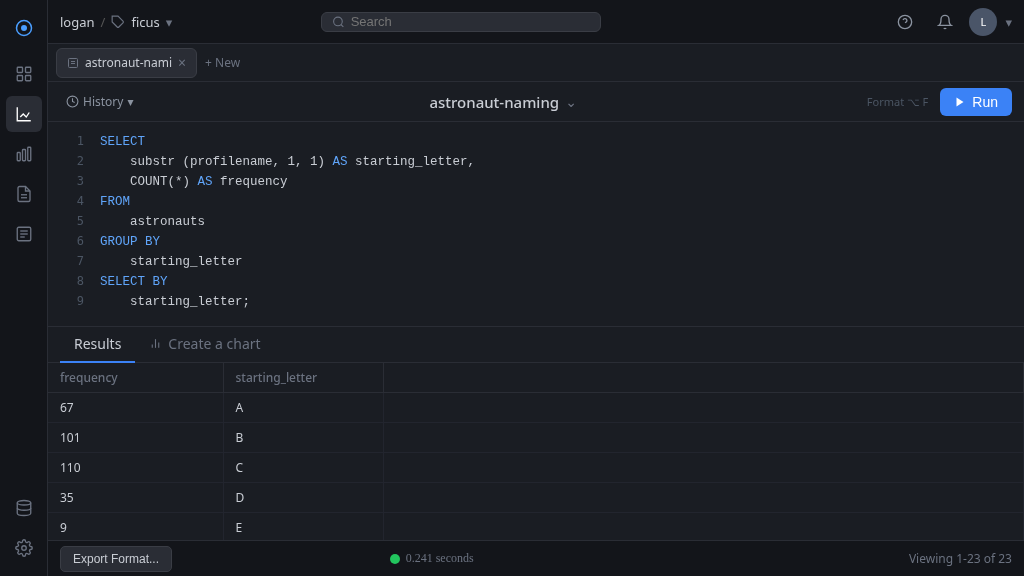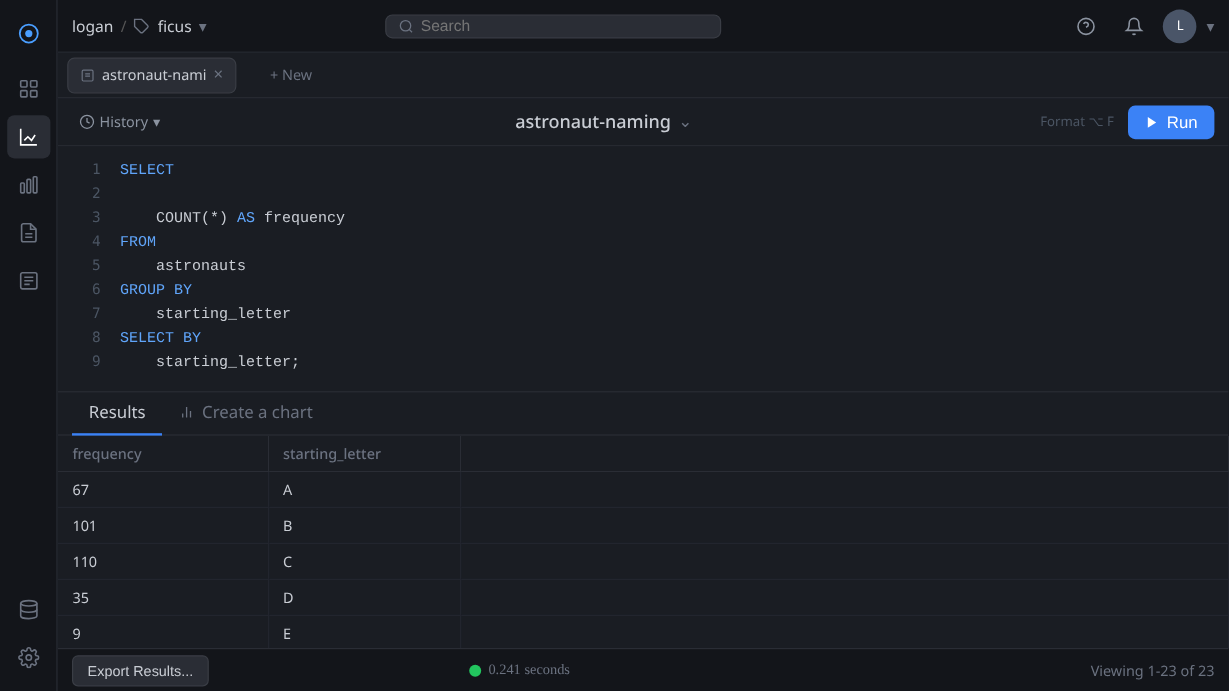--- a/index.html
+++ b/index.html
@@ -132,21 +132,21 @@
     }
 
     
     .tabbar {
       height: 38px;
       background: #1a1d23;
       border-bottom: 1px solid #2a2d35;
       display: flex;
       align-items: center;
       padding: 0 8px;
-      gap: 20px;
+      gap: 0;
       flex-shrink: 0;
     }
     .tab {
       height: 30px;
       padding: 0 10px;
       display: flex;
       align-items: center;
       gap: 6px;
       background: #2a2d35;
       border-radius: 6px;
@@ -518,20 +518,21 @@
       </div>
     </div>
 
     <div class="code-editor" id="code-editor">
     <div class="code-line">
           <span class="line-number">1</span>
           <span class="line-content"><span class="kw">SELECT</span></span>
         </div>
         <div class="code-line">
           <span class="line-number">2</span>
+          <span class="line-content"><span class="plain">    substr (profilename, 1, 1) </span><span class="kw">AS</span><span class="plain"> starting_letter,</span></span>
         </div>
         <div class="code-line">
           <span class="line-number">3</span>
           <span class="line-content"><span class="plain">    COUNT(*) </span><span class="kw">AS</span><span class="plain"> frequency</span></span>
         </div>
         <div class="code-line">
           <span class="line-number">4</span>
           <span class="line-content"><span class="kw">FROM</span></span>
         </div>
         <div class="code-line">
@@ -607,21 +608,21 @@
                 <td></td>
               </tr>
             </tbody>
         </table>
       </div>
     </div>
 
   </div>
 
   <div class="status-bar">
-    <button class="export-btn">Export Results...</button>
+    <button class="export-btn">Export Format...</button>
     <div class="status-timing">
       <div class="status-dot"></div>
       <span>0.241 seconds</span>
     </div>
     <div class="status-viewing">Viewing 1-23 of 23</div>
   </div>
 
 </div>
 
 </body></html>

